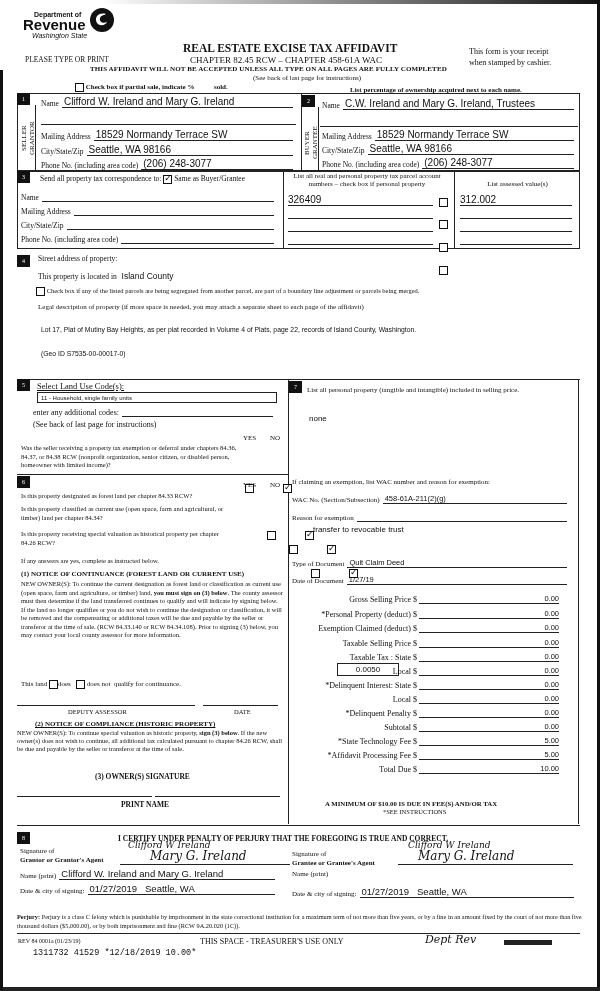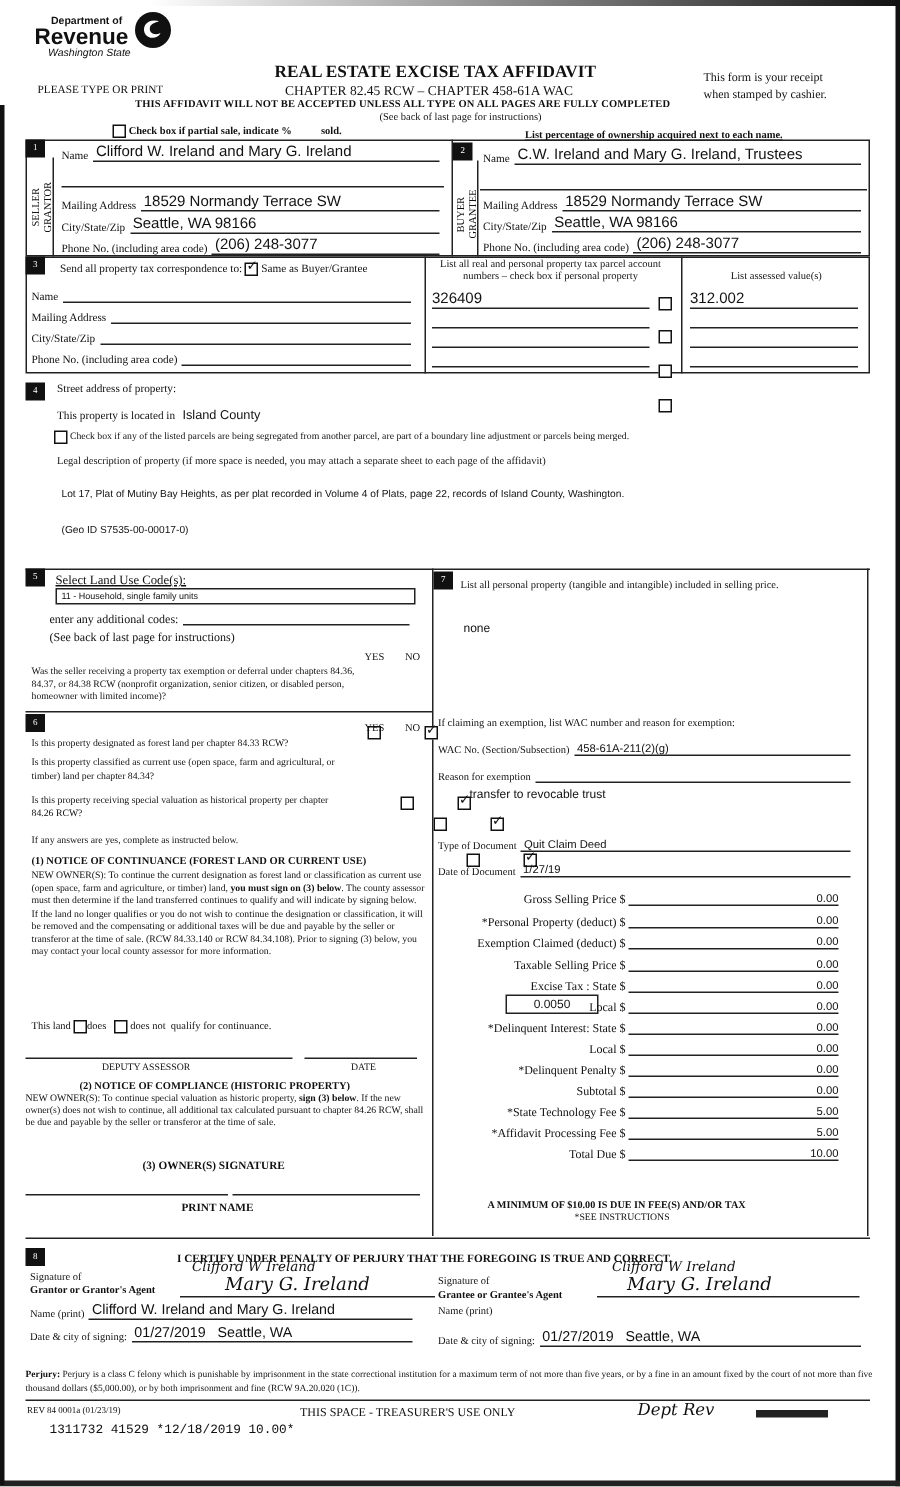--- a/index.html
+++ b/index.html
@@ -221,21 +221,21 @@
   <span>This land</span>
   <span class="cb"></span><span>does</span>
   &nbsp;&nbsp;<span class="cb"></span>
   <span>does not</span>&nbsp;
   <span>qualify for continuance.</span>
 </div>
 <div class="hline" style="left:17px;top:705px;width:178px;"></div>
 <div class="hline" style="left:203px;top:705px;width:75px;"></div>
 <div class="abs" style="left:68px;top:708px;font-size:6.5px;">DEPUTY ASSESSOR</div>
 <div class="abs" style="left:234px;top:708px;font-size:6.5px;">DATE</div>
-<div class="abs b" style="left:53px;top:720px;font-size:7px;">(2) NOTICE OF COMPLIANCE (HISTORIC PROPERTY)</div>
+<div class="abs b" style="left:35px;top:720px;font-size:7px;text-decoration:underline;">(2) NOTICE OF COMPLIANCE (HISTORIC PROPERTY)</div>
 <div class="abs" style="left:17px;top:729px;width:266px;font-size:6.5px;line-height:8px;">
   <span>NEW OWNER(S): To continue special valuation as historic property,</span>
   <span class="b">sign (3) below</span><span>. If the new owner(s) does not wish to continue, all additional tax calculated pursuant to chapter 84.26 RCW, shall be due and payable by the seller or transferor at the time of sale.</span>
 </div>
 <div class="abs b" style="left:95px;top:772px;font-size:7.5px;">(3) OWNER(S) SIGNATURE</div>
 <div class="hline" style="left:17px;top:796px;width:135px;"></div>
 <div class="hline" style="left:155px;top:796px;width:125px;"></div>
 <div class="abs b" style="left:121px;top:800px;font-size:7.5px;">PRINT NAME</div>
 
 
@@ -271,21 +271,21 @@
 </div>
 <div class="feerow" style="left:295px;top:623px;">
   <span class="fl">Exemption Claimed (deduct) $</span>
   <span class="fv">0.00</span>
 </div>
 <div class="feerow" style="left:295px;top:638px;">
   <span class="fl">Taxable Selling Price $</span>
   <span class="fv">0.00</span>
 </div>
 <div class="feerow" style="left:295px;top:652px;">
-  <span class="fl">Excise Tax : State $</span>
+  <span class="fl">Taxable Tax : State $</span>
   <span class="fv">0.00</span>
 </div>
 <div class="abs sans" style="left:337px;top:663px;width:62px;height:13px;border:1px solid #222;font-size:8px;text-align:center;line-height:12px;">0.0050</div>
 <div class="feerow" style="left:295px;top:666px;">
   <span class="fl">Local $</span>
   <span class="fv">0.00</span>
 </div>
 <div class="feerow" style="left:295px;top:680px;">
   <span class="fl">*Delinquent Interest: State $</span>
   <span class="fv">0.00</span>

